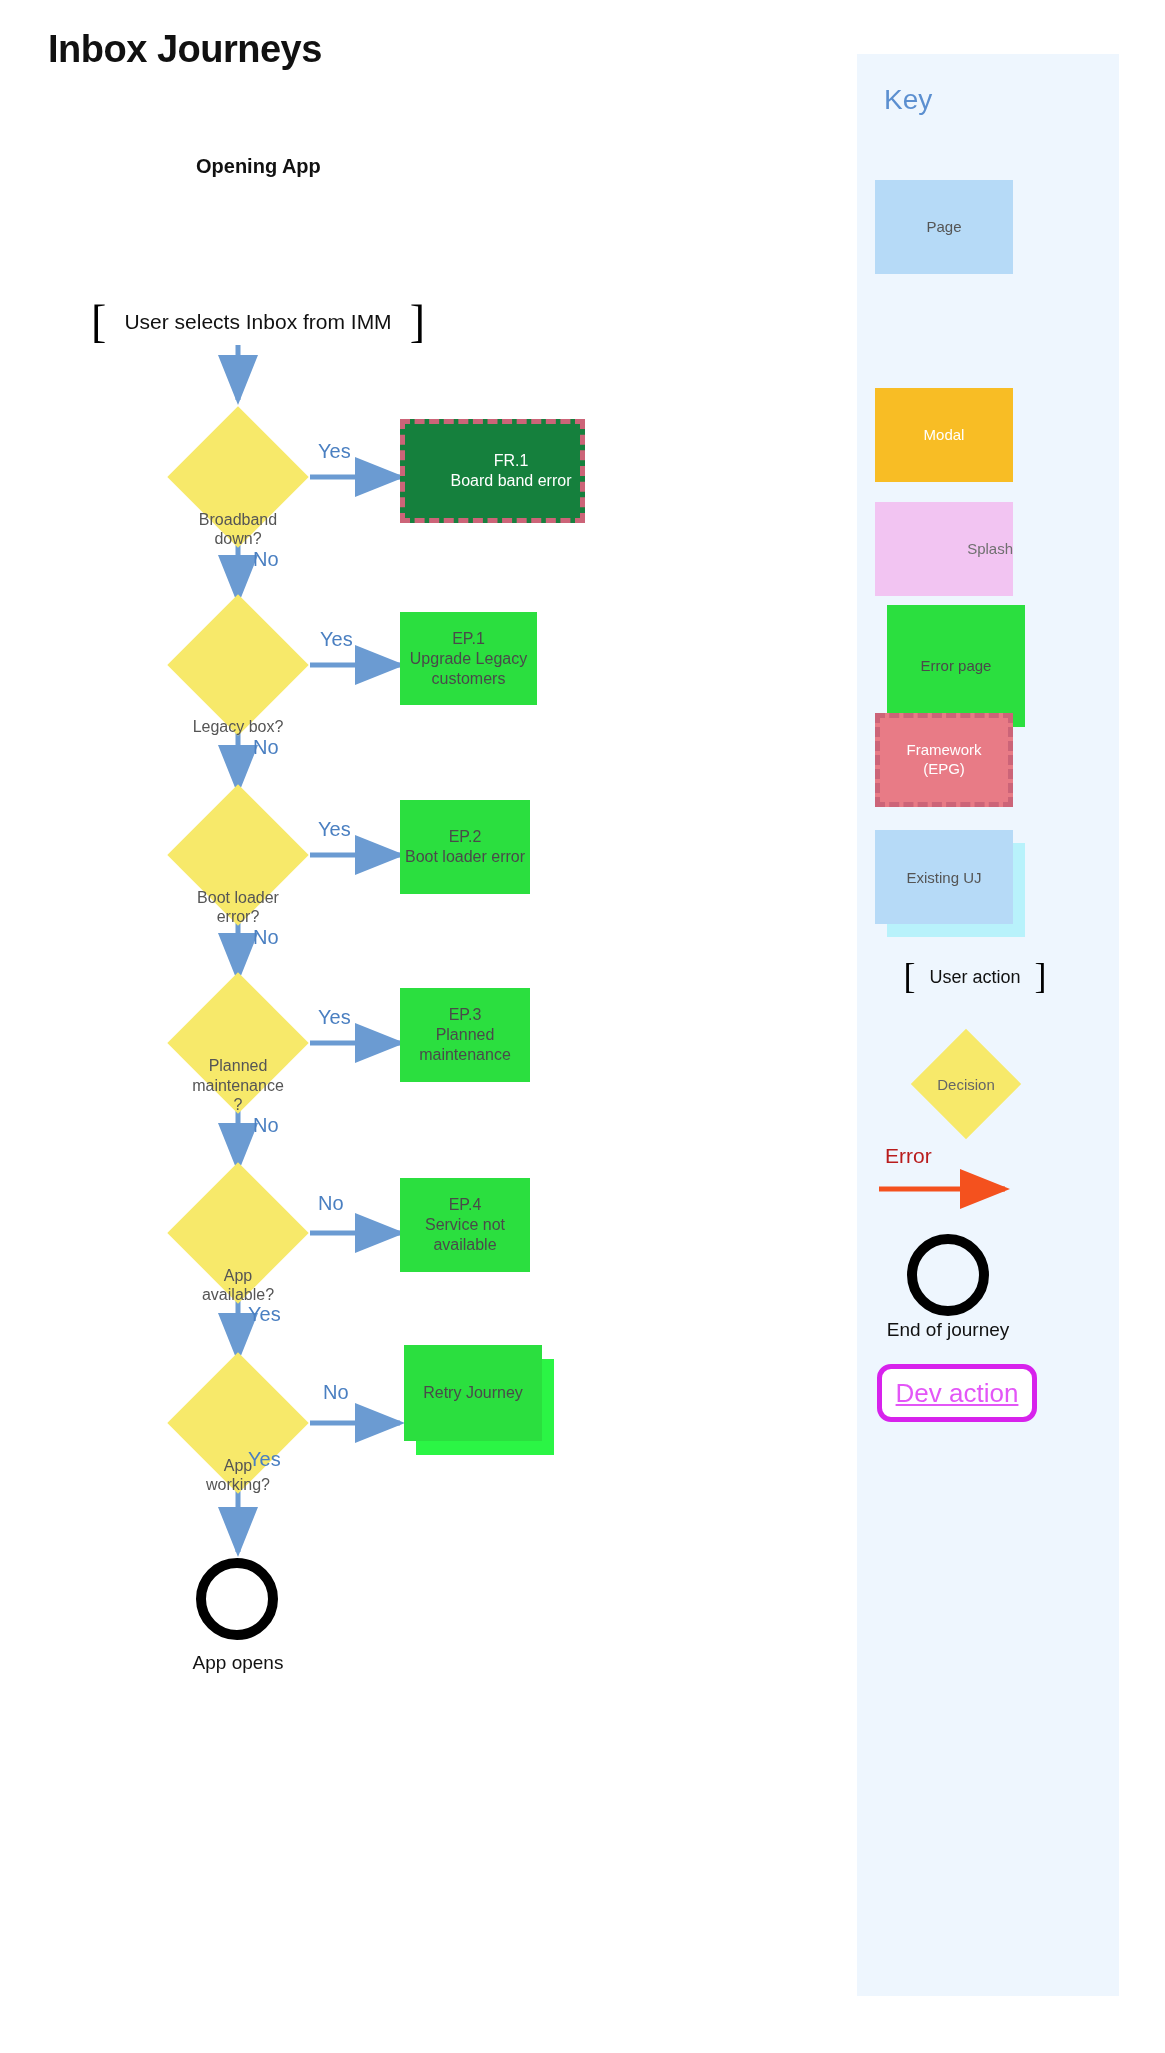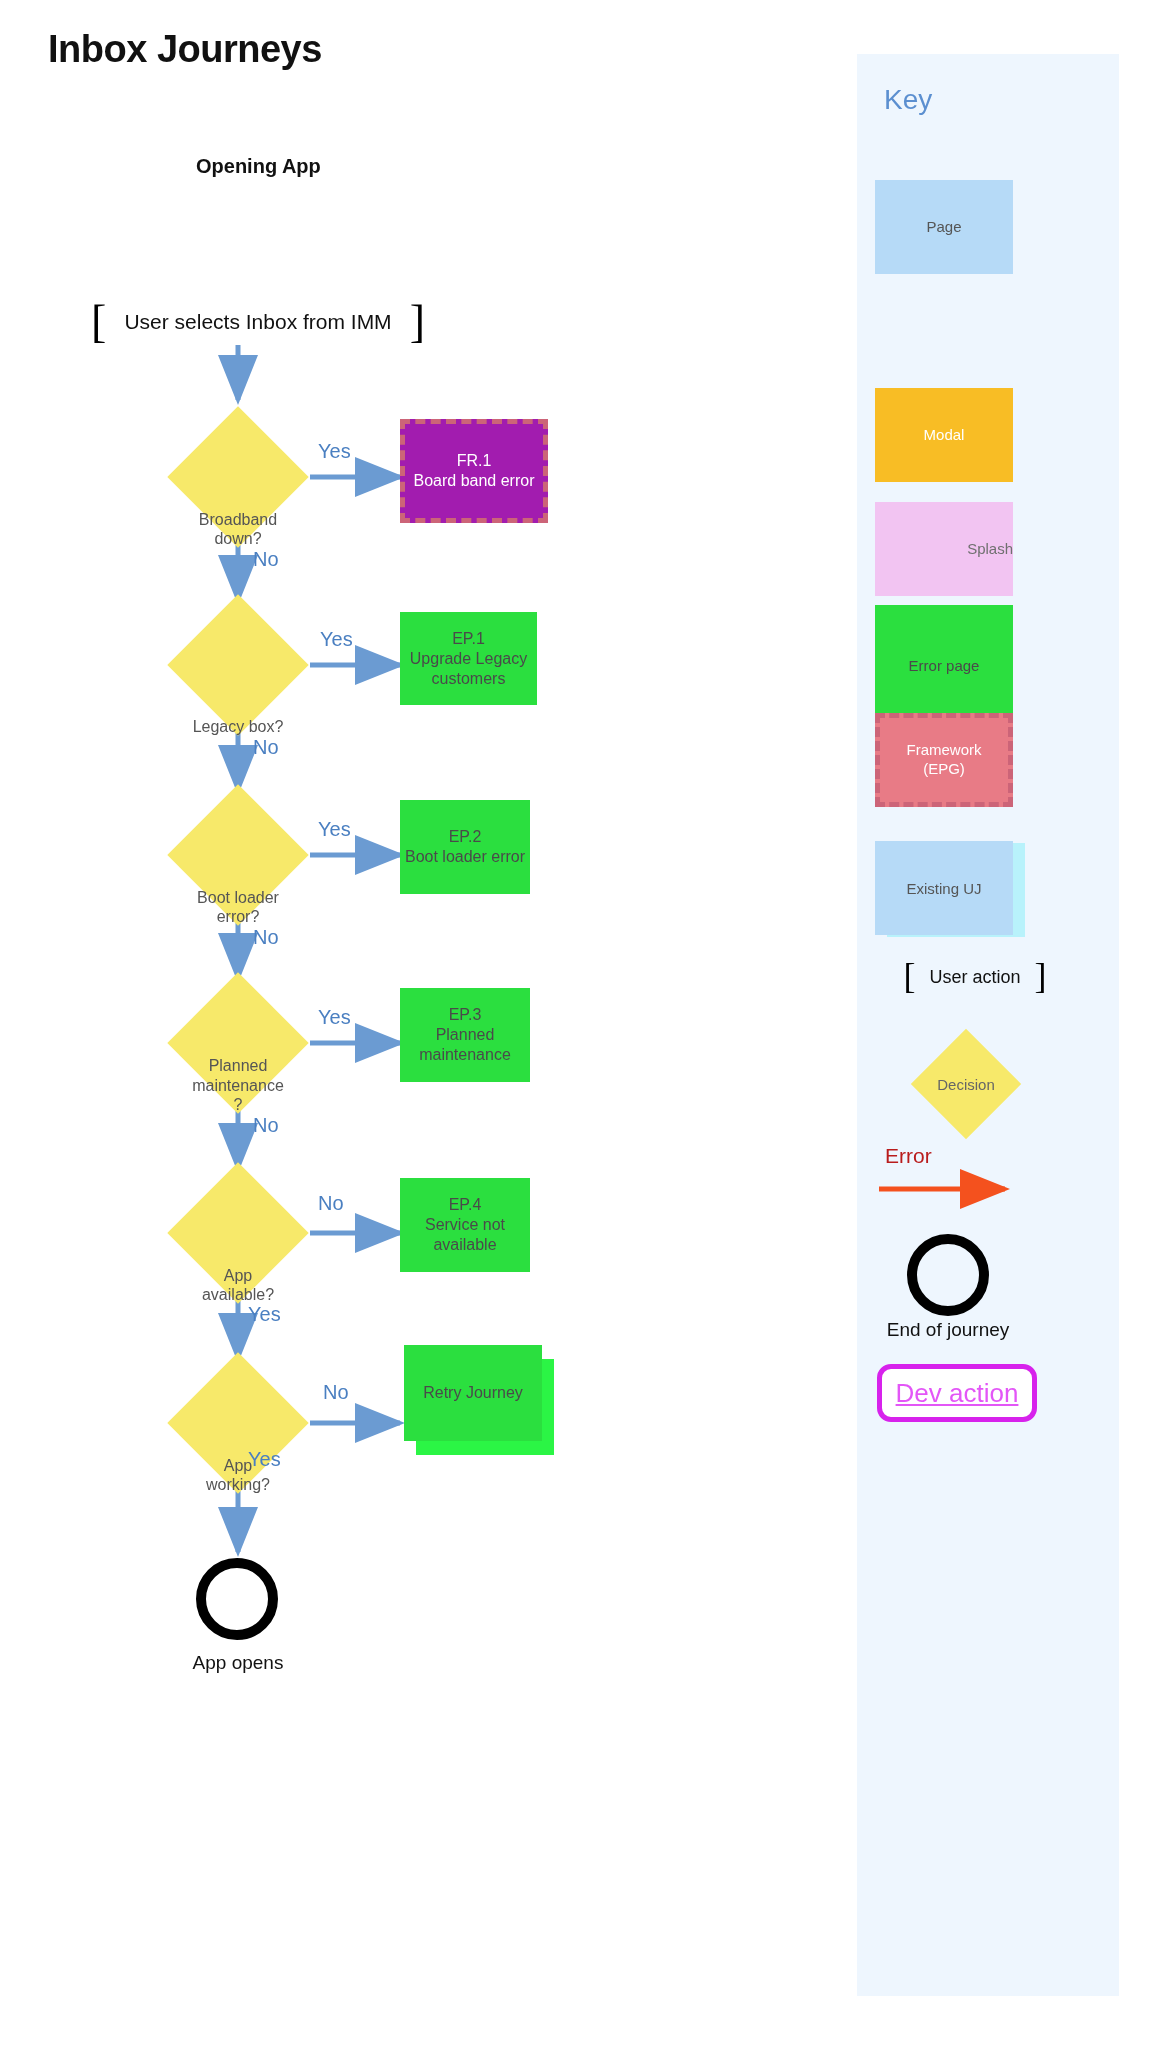--- a/index.html
+++ b/index.html
@@ -98,23 +98,24 @@
     justify-content: center;
     text-align: center;
     font-size: 16px;
     line-height: 1.25;
   }
   .node-green {
     background: #2bdf3f;
     color: #4a4a4a;
   }
   .node-pink-dashed {
-    background: #a21caf;
+    background: #15803d;
     color: #ffffff;
     border: 5px dashed #cc6478;
+    padding-left: 37px;
   }
 
   
   .stack-wrap { position: absolute; }
   .stack-back {
     position: absolute;
     background: #2bf545;
   }
   .stack-front {
     position: absolute;
@@ -443,34 +444,34 @@
 
 
   <div class="key-swatch sw-modal" style="top:334px; height:94px;">
     <span>Modal</span>
   </div>
 
   <div class="key-swatch sw-splash" style="top:448px; height:94px;justify-content:flex-end;">
     <span>Splash</span>
   </div>
 
-  <div class="key-swatch sw-error" style="top:551px; height:122px;">
+  <div class="key-swatch sw-error" style="top:551px; height:122px;margin-left:12px;">
     <span>Error page</span>
   </div>
 
   <div class="key-swatch sw-framework" style="top:659px; height:94px;">
     <div>
       <div>Framework</div>
       <div>(EPG)</div>
     </div>
   </div>
 
   <div class="key-existing-wrap" style="top:775px; width:150px; height:108px;">
     <div class="key-existing-back" style="left:12px; top:14px; width:138px; height:94px;"></div>
-    <div class="key-existing-front" style="left:0; top:12px; width:138px; height:94px;">
+    <div class="key-existing-front" style="left:0; top:1px; width:138px; height:94px;">
       <span>Existing UJ</span>
     </div>
   </div>
 
   <div class="key-useraction" style="left:18px; top:900px; width:200px; height:46px;">
     <span class="brk">[</span>
     <span class="ua-text">User action</span>
     <span class="brk">]</span>
   </div>
 

